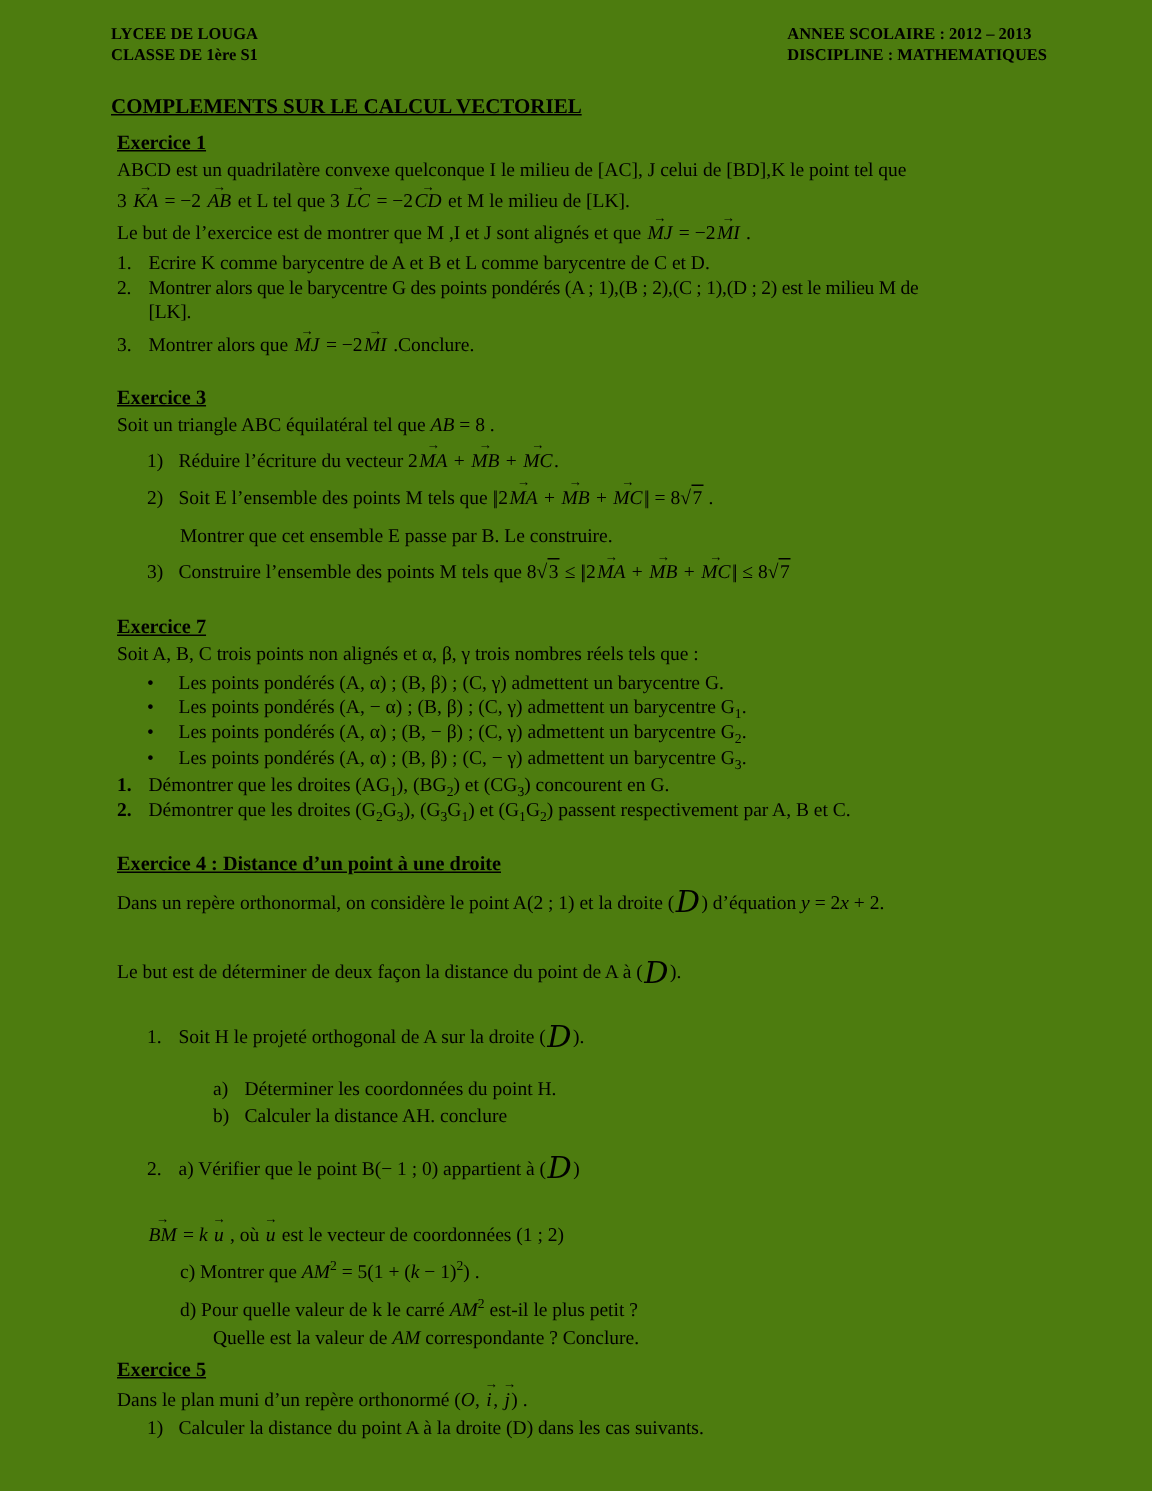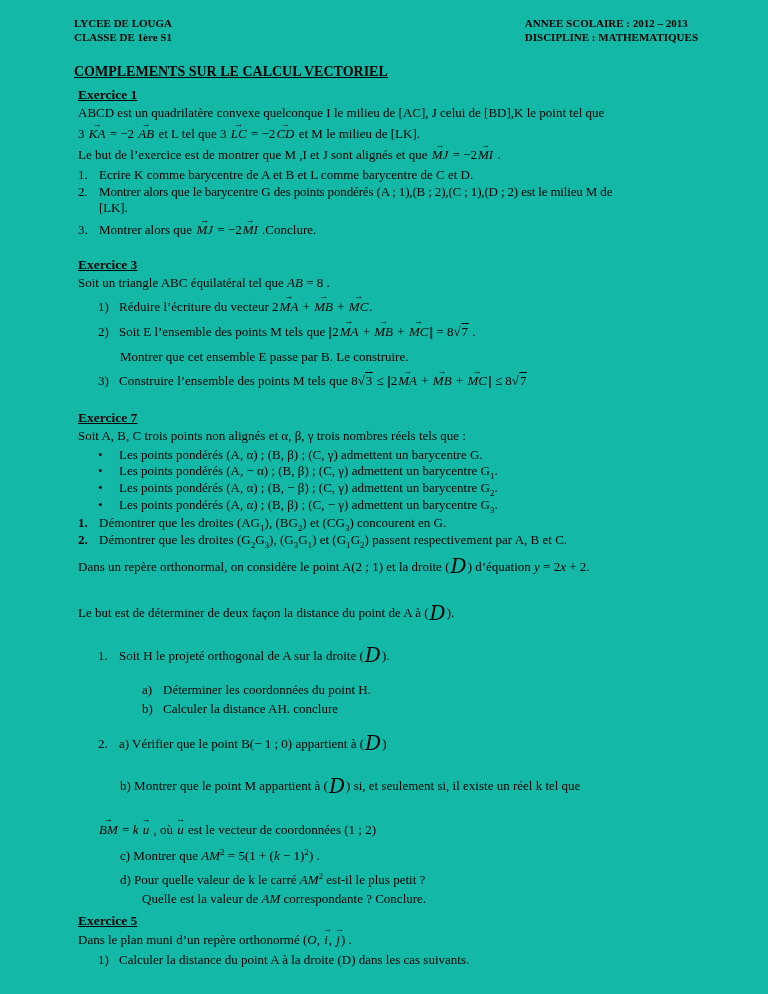--- a/index.html
+++ b/index.html
@@ -1,18 +1,18 @@
 <!DOCTYPE html>
 <html><head>
 <meta charset="utf-8">
 <style>
   * { margin:0; padding:0; box-sizing:border-box; }
   html,body { width:768px; height:994px; }
   body { background:#ffffff; color:#000000; font-family:"Liberation Serif","DejaVu Serif",serif; font-size:13px; }
-  .page { width:768px; height:994px; padding:16px 70px 8px 74px; overflow:hidden; position:relative; background:#14b8a6; }
+  .page { width:768px; height:994px; padding:16px 70px 8px 74px; overflow:hidden; position:relative; background:#4d7c0f; }
   .doc-header { display:flex; justify-content:space-between; font-weight:bold; font-size:11px; line-height:1.3; }
   .doc-title { text-align:left; font-weight:bold; font-size:14px; margin-top:19px; }
   .doc-title span { text-decoration:underline; }
   .blk { line-height:1.28; }
   .math { line-height:1.45; }
   .li { display:flex; }
   .marker { flex:0 0 21px; }
   .marker.b { font-weight:bold; }
   .li-body { flex:1; }
   .ind0 { margin-left:4px; }
@@ -99,39 +99,39 @@
         <span class="li-body">Les points pondérés (A, α) ; (B, β) ; (C, − γ) admettent un barycentre G<sub>3</sub>.</span>
       </div>
       <div class="blk li ind0" style="margin-top: 2px;">
         <span class="marker b">1.</span>
         <span class="li-body">Démontrer que les droites (AG<sub>1</sub>), (BG<sub>2</sub>) et (CG<sub>3</sub>) concourent en G.</span>
       </div>
       <div class="blk li ind0">
         <span class="marker b">2.</span>
         <span class="li-body">Démontrer que les droites (G<sub>2</sub>G<sub>3</sub>), (G<sub>3</sub>G<sub>1</sub>) et (G<sub>1</sub>G<sub>2</sub>) passent respectivement par A, B et C.</span>
       </div>
+      <div class="blk ex-head ind0" style="margin-top: 18px;"><span class="u">Exercice 4 : Distance d’un point à une droite</span></div>
       <div class="blk p ind0" style="margin-top: 10px;">Dans un repère orthonormal, on considère le point A(2 ; 1) et la droite (<span class="scriptD">D</span>) d’équation  <i class="mi">y</i> = 2<i class="mi">x</i> + 2.</div>
       <div class="blk p ind0" style="margin-top: 30px;">Le but est de déterminer de deux façon la distance du point de A à (<span class="scriptD">D</span>).</div>
       <div class="blk li ind1" style="margin-top: 26px;">
         <span class="marker">1.</span>
         <span class="li-body">Soit H le projeté orthogonal de A sur la droite (<span class="scriptD">D</span>).</span>
       </div>
       <div class="blk li ind3" style="margin-top: 18px;">
         <span class="marker">a)</span>
         <span class="li-body">Déterminer les coordonnées du point H.</span>
       </div>
       <div class="blk li ind3" style="margin-top: 2px;">
         <span class="marker">b)</span>
         <span class="li-body">Calculer la distance AH. conclure</span>
       </div>
       <div class="blk li ind1" style="margin-top: 18px;">
         <span class="marker">2.</span>
         <span class="li-body">a) Vérifier que le point B(− 1 ; 0) appartient à (<span class="scriptD">D</span>)</span>
       </div>
-      <div class="blk p ind2" style="margin-top: 26px;">b) Montrer que le point M appartient à (<span class="scriptD">D</span>) si, et seulement si, il existe un réel k tel que</div>
       <div class="blk p ind1 math" style="margin-top: 26px;"><span class="vec"><span class="arr">→</span><span class="bd">BM</span></span> = <i class="mi">k</i> <span class="vec"><span class="arr">→</span><span class="bd">u</span></span> , où  <span class="vec"><span class="arr">→</span><span class="bd">u</span></span>  est le vecteur de coordonnées (1 ; 2)</div>
       <div class="blk p ind2" style="margin-top: 8px;">c) Montrer que  <i class="mi">AM</i><sup>2</sup> = 5(1 + (<i class="mi">k</i> − 1)<sup>2</sup>) .</div>
       <div class="blk p ind2" style="margin-top: 8px;">d) Pour quelle valeur de k le carré   <i class="mi">AM</i><sup>2</sup> est-il le plus petit ?</div>
       <div class="blk p ind3" style="margin-top: 2px;">Quelle est la valeur de  <i class="mi">AM</i>  correspondante ? Conclure.</div>
       <div class="blk ex-head ind0" style="margin-top: 4px;"><span class="u">Exercice 5</span></div>
       <div class="blk p ind0 math" style="margin-top: 2px;">Dans le plan muni d’un repère orthonormé (<i class="mi">O</i>, <span class="vec"><span class="arr">→</span><span class="bd">i</span></span>, <span class="vec"><span class="arr">→</span><span class="bd">j</span></span>) .</div>
       <div class="blk li ind1" style="margin-top: 2px;">
         <span class="marker">1)</span>
         <span class="li-body">Calculer la distance du point A à la droite (D) dans les cas suivants.</span>
       </div>

